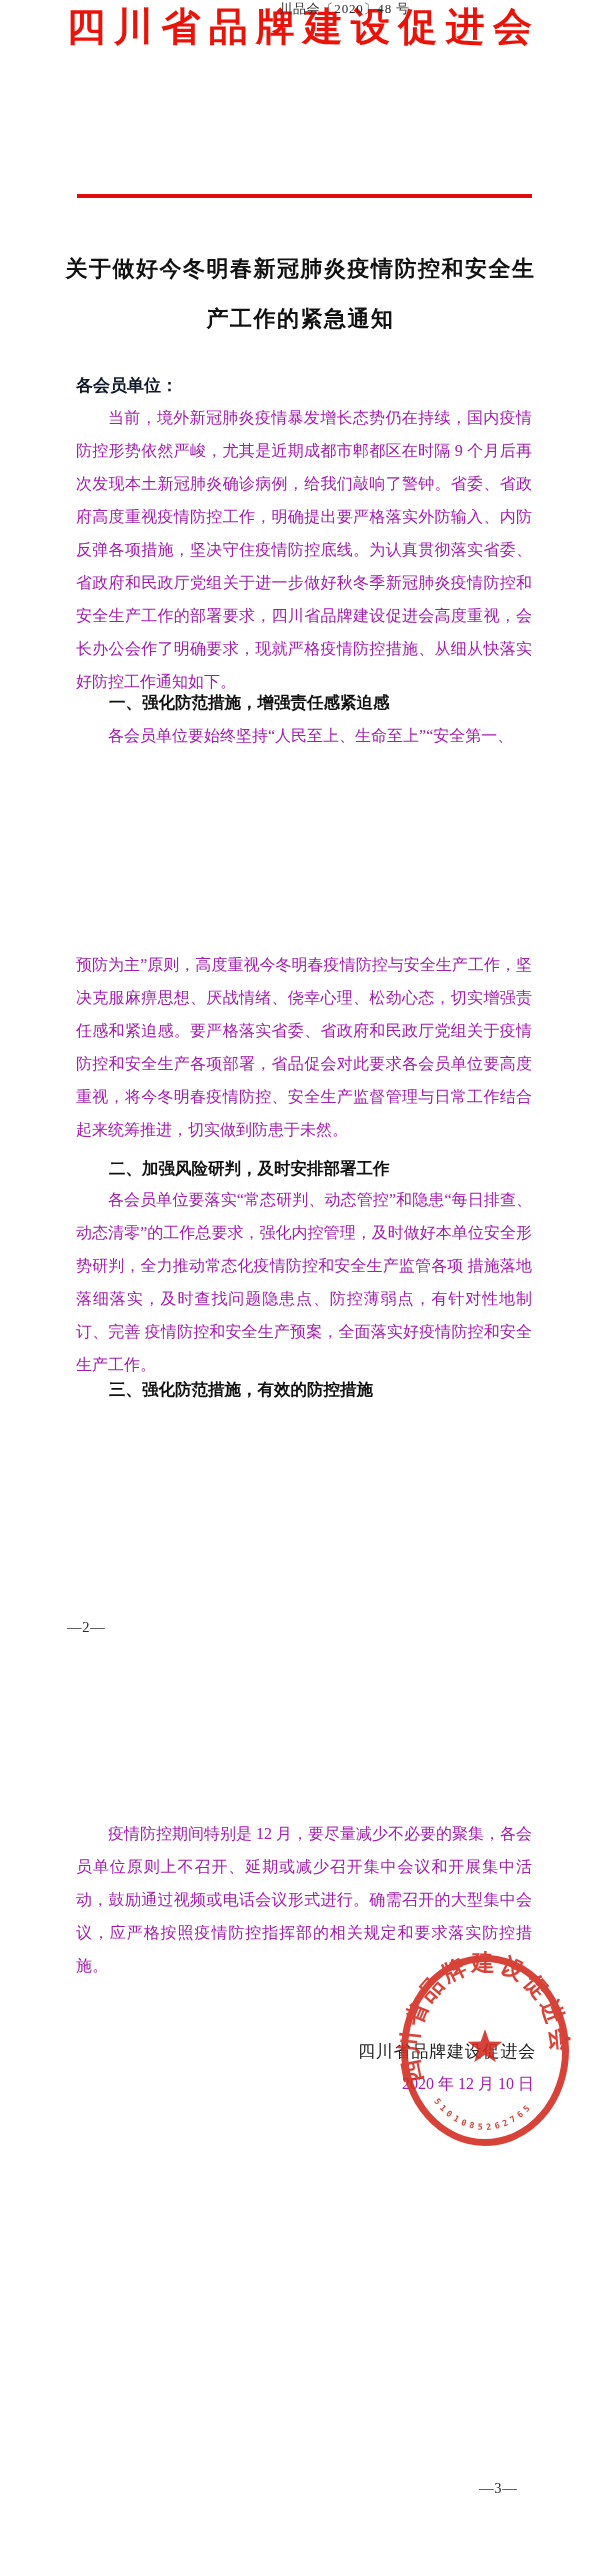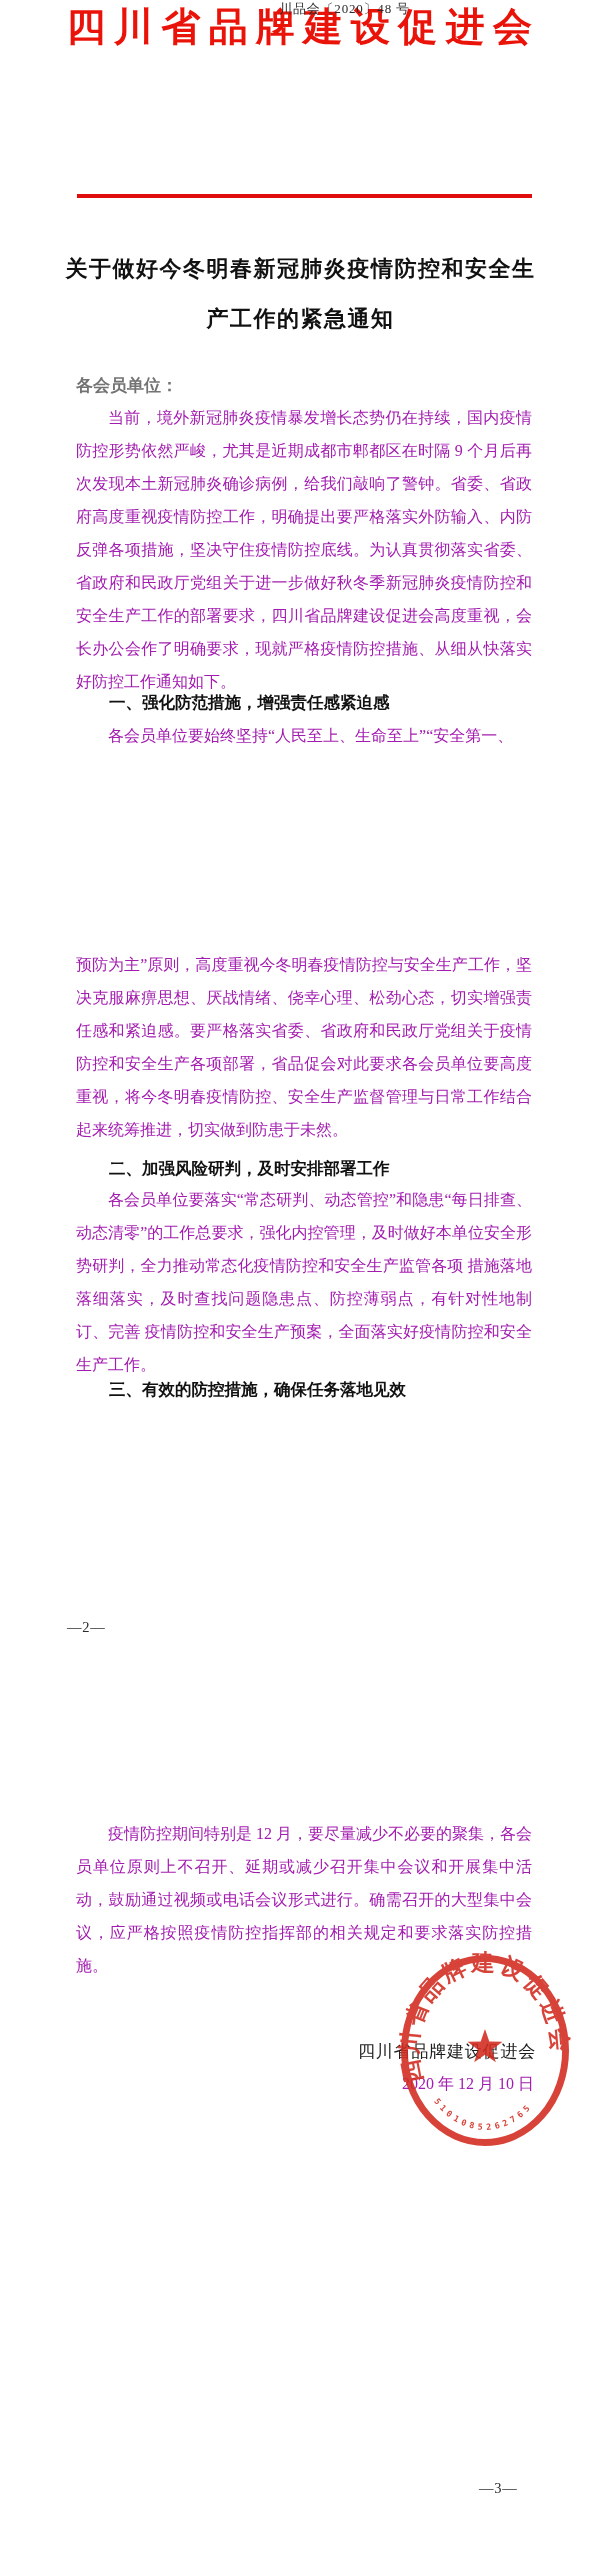--- a/index.html
+++ b/index.html
@@ -41,21 +41,21 @@
     font-weight:bold;
     letter-spacing:1.5px;
     color:#111;
     font-family:"Liberation Sans","DejaVu Sans",sans-serif;
   }
   .salutation{
     left:76px; top:374px; width:456px;
     font-size:17px;
     font-weight:bold;
     font-family:"Liberation Sans","DejaVu Sans",sans-serif;
-    color:#737373;
+    color:#0f172a;
   }
   .body-text{
     left:76px; width:456px;
     font-size:16px;
     line-height:33px;
     text-align:justify;
     text-align-last:left;
     color:#a21caf;
   }
   .indent{text-indent:2em;}
@@ -115,21 +115,21 @@
   <div class="abs sec-heading" style="top:686px;">一、强化防范措施，增强责任感紧迫感</div>
 
   <div class="abs body-text indent" style="top:719px;">各会员单位要始终坚持“人民至上、生命至上”“安全第一、</div>
 
   <div class="abs body-text" style="top:948px;">预防为主”原则，高度重视今冬明春疫情防控与安全生产工作，坚决克服麻痹思想、厌战情绪、侥幸心理、松劲心态，切实增强责任感和紧迫感。要严格落实省委、省政府和民政厅党组关于疫情防控和安全生产各项部署，省品促会对此要求各会员单位要高度重视，将今冬明春疫情防控、安全生产监督管理与日常工作结合起来统筹推进，切实做到防患于未然。</div>
 
   <div class="abs sec-heading" style="top:1152px;">二、加强风险研判，及时安排部署工作</div>
 
   <div class="abs body-text indent" style="top:1183px;">各会员单位要落实“常态研判、动态管控”和隐患“每日排查、动态清零”的工作总要求，强化内控管理，及时做好本单位安全形势研判，全力推动常态化疫情防控和安全生产监管各项 措施落地落细落实，及时查找问题隐患点、防控薄弱点，有针对性地制订、完善 疫情防控和安全生产预案，全面落实好疫情防控和安全生产工作。</div>
 
-  <div class="abs sec-heading" style="top:1373px;">三、有效的防控措施，确保任务落地见效</div>
+  <div class="abs sec-heading" style="top:1373px;">三、强化防范措施，有效的防控措施</div>
 
 
   <div class="abs page-footer" style="left:67px; top:1619px;">—2—</div>
 
   <div class="abs body-text indent" style="top:1817px;">疫情防控期间特别是 12 月，要尽量减少不必要的聚集，各会员单位原则上不召开、延期或减少召开集中会议和开展集中活动，鼓励通过视频或电话会议形式进行。确需召开的大型集中会议，应严格按照疫情防控指挥部的相关规定和要求落实防控措施。</div>
 
   <div class="abs signature">四川省品牌建设促进会</div>
 
   <div class="abs sign-date">2020 年 12 月 10 日</div>
 

